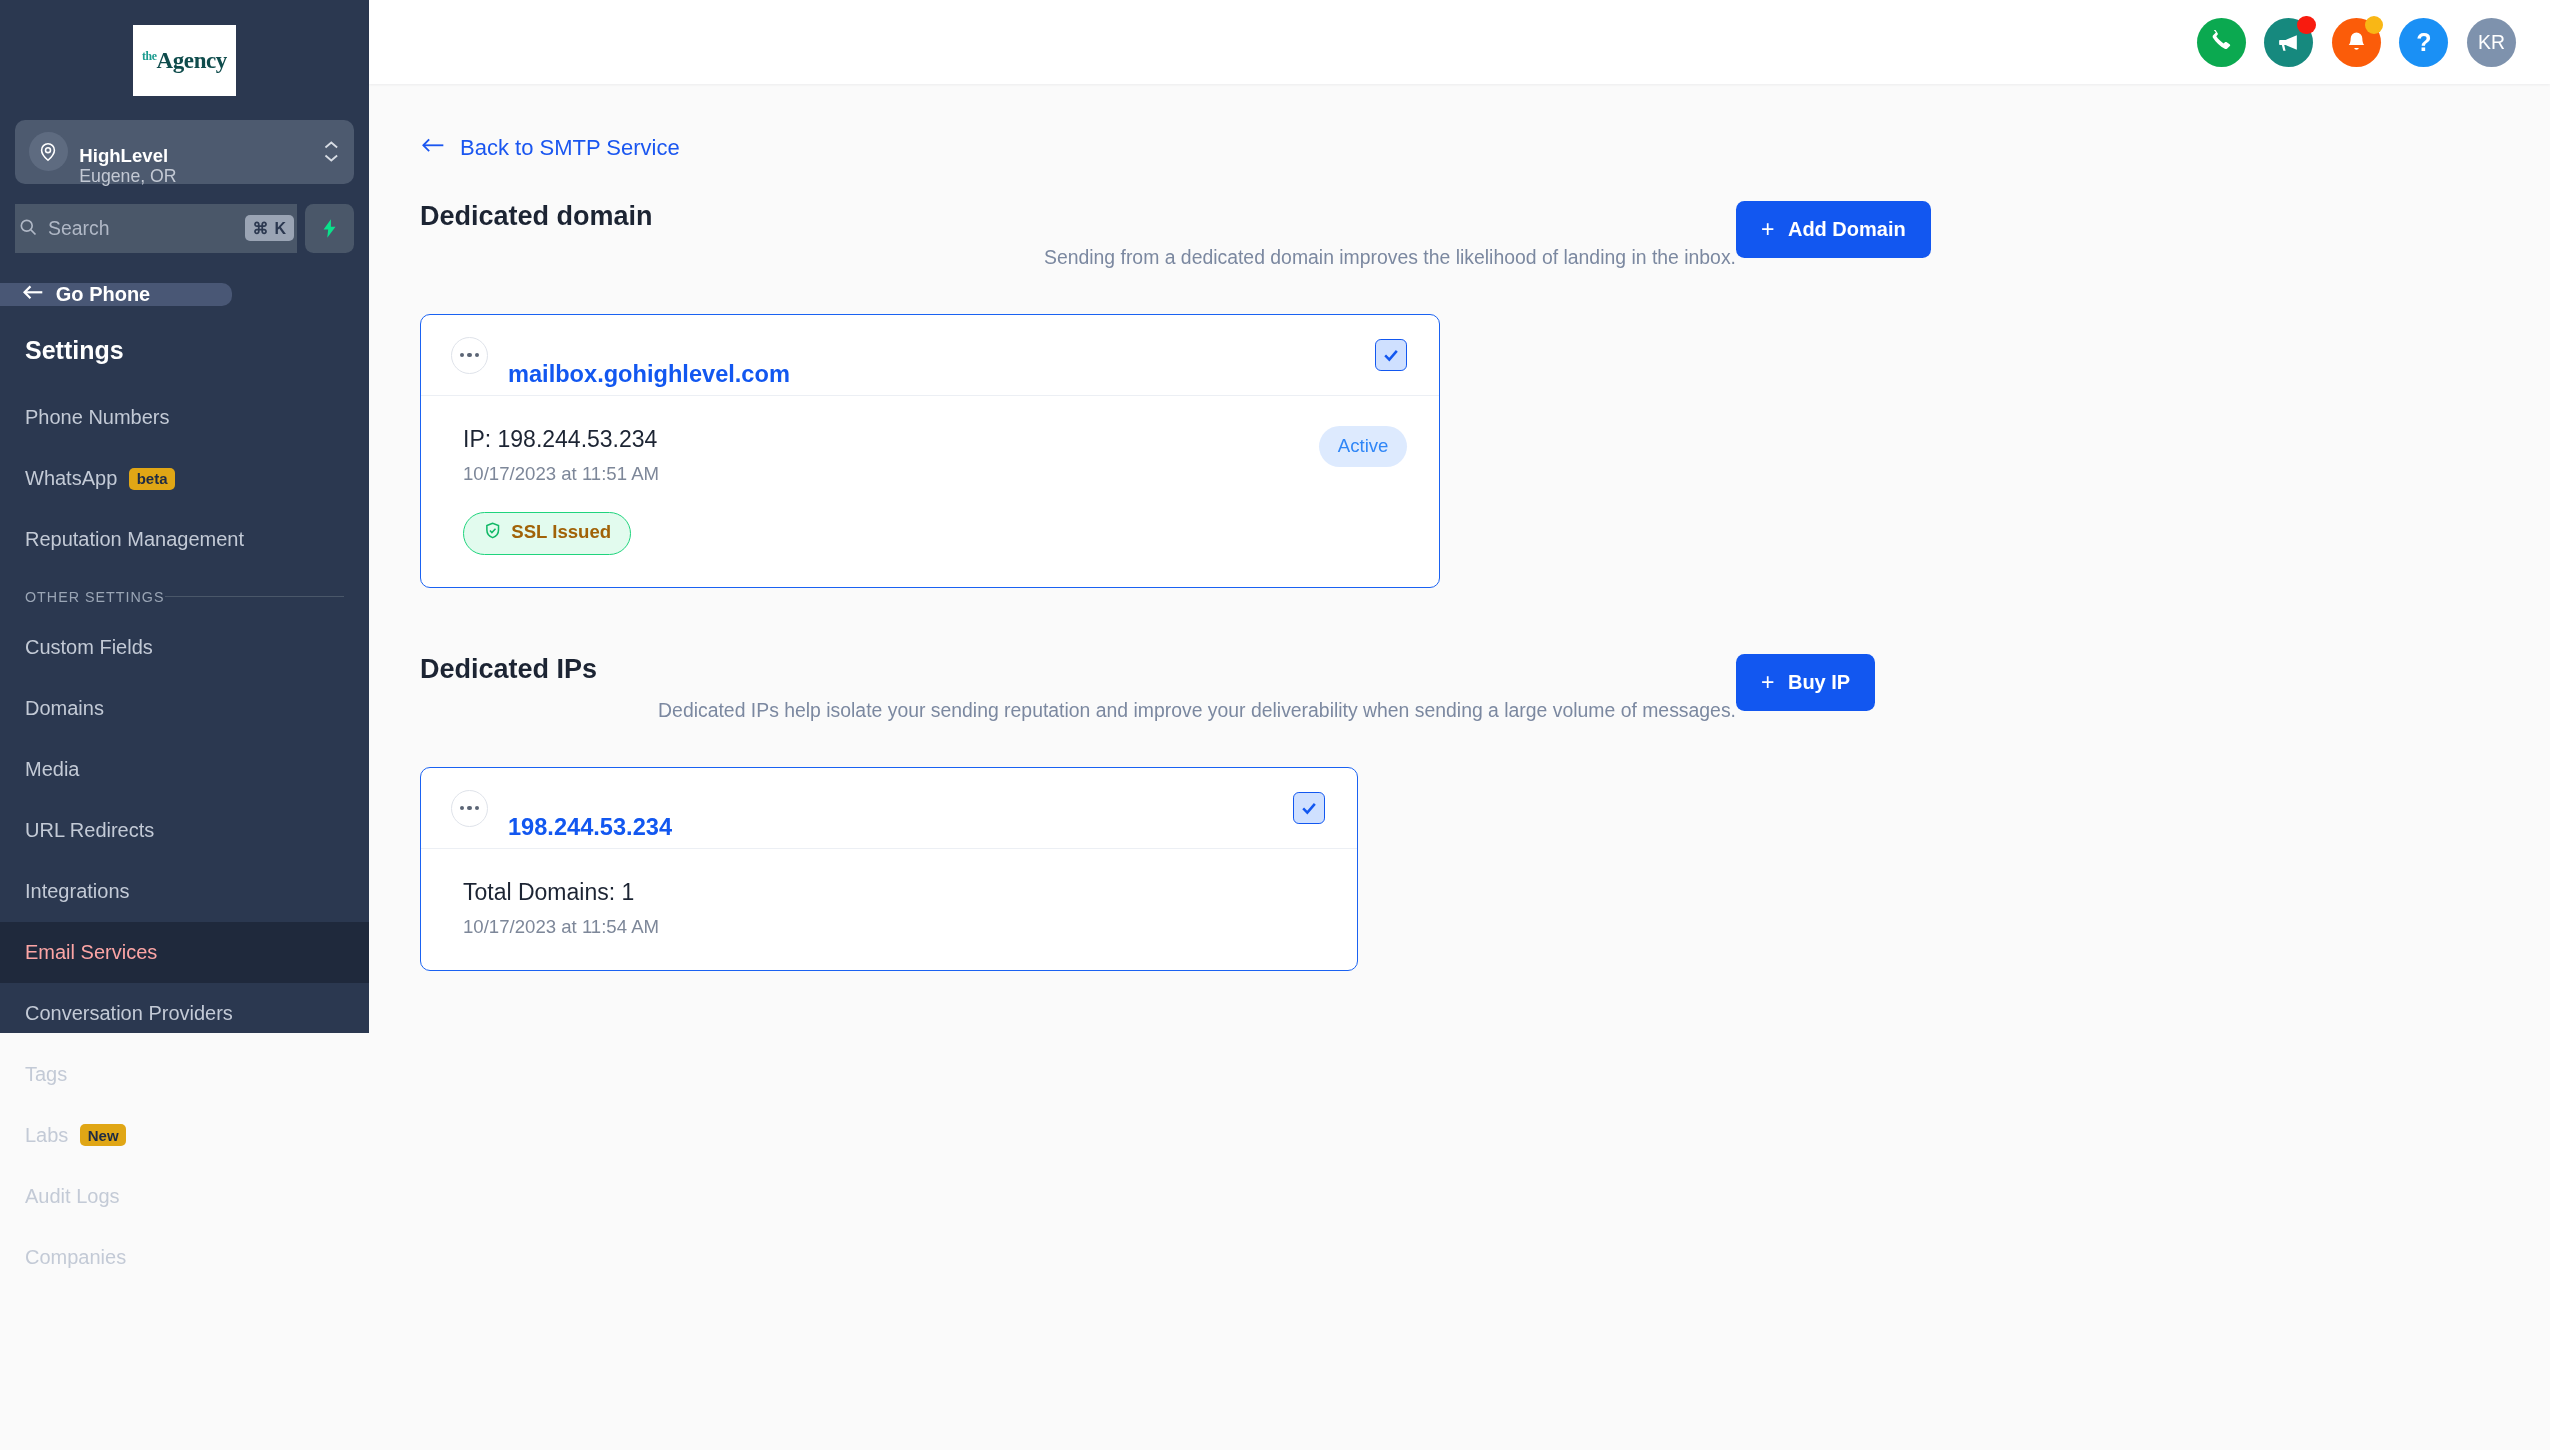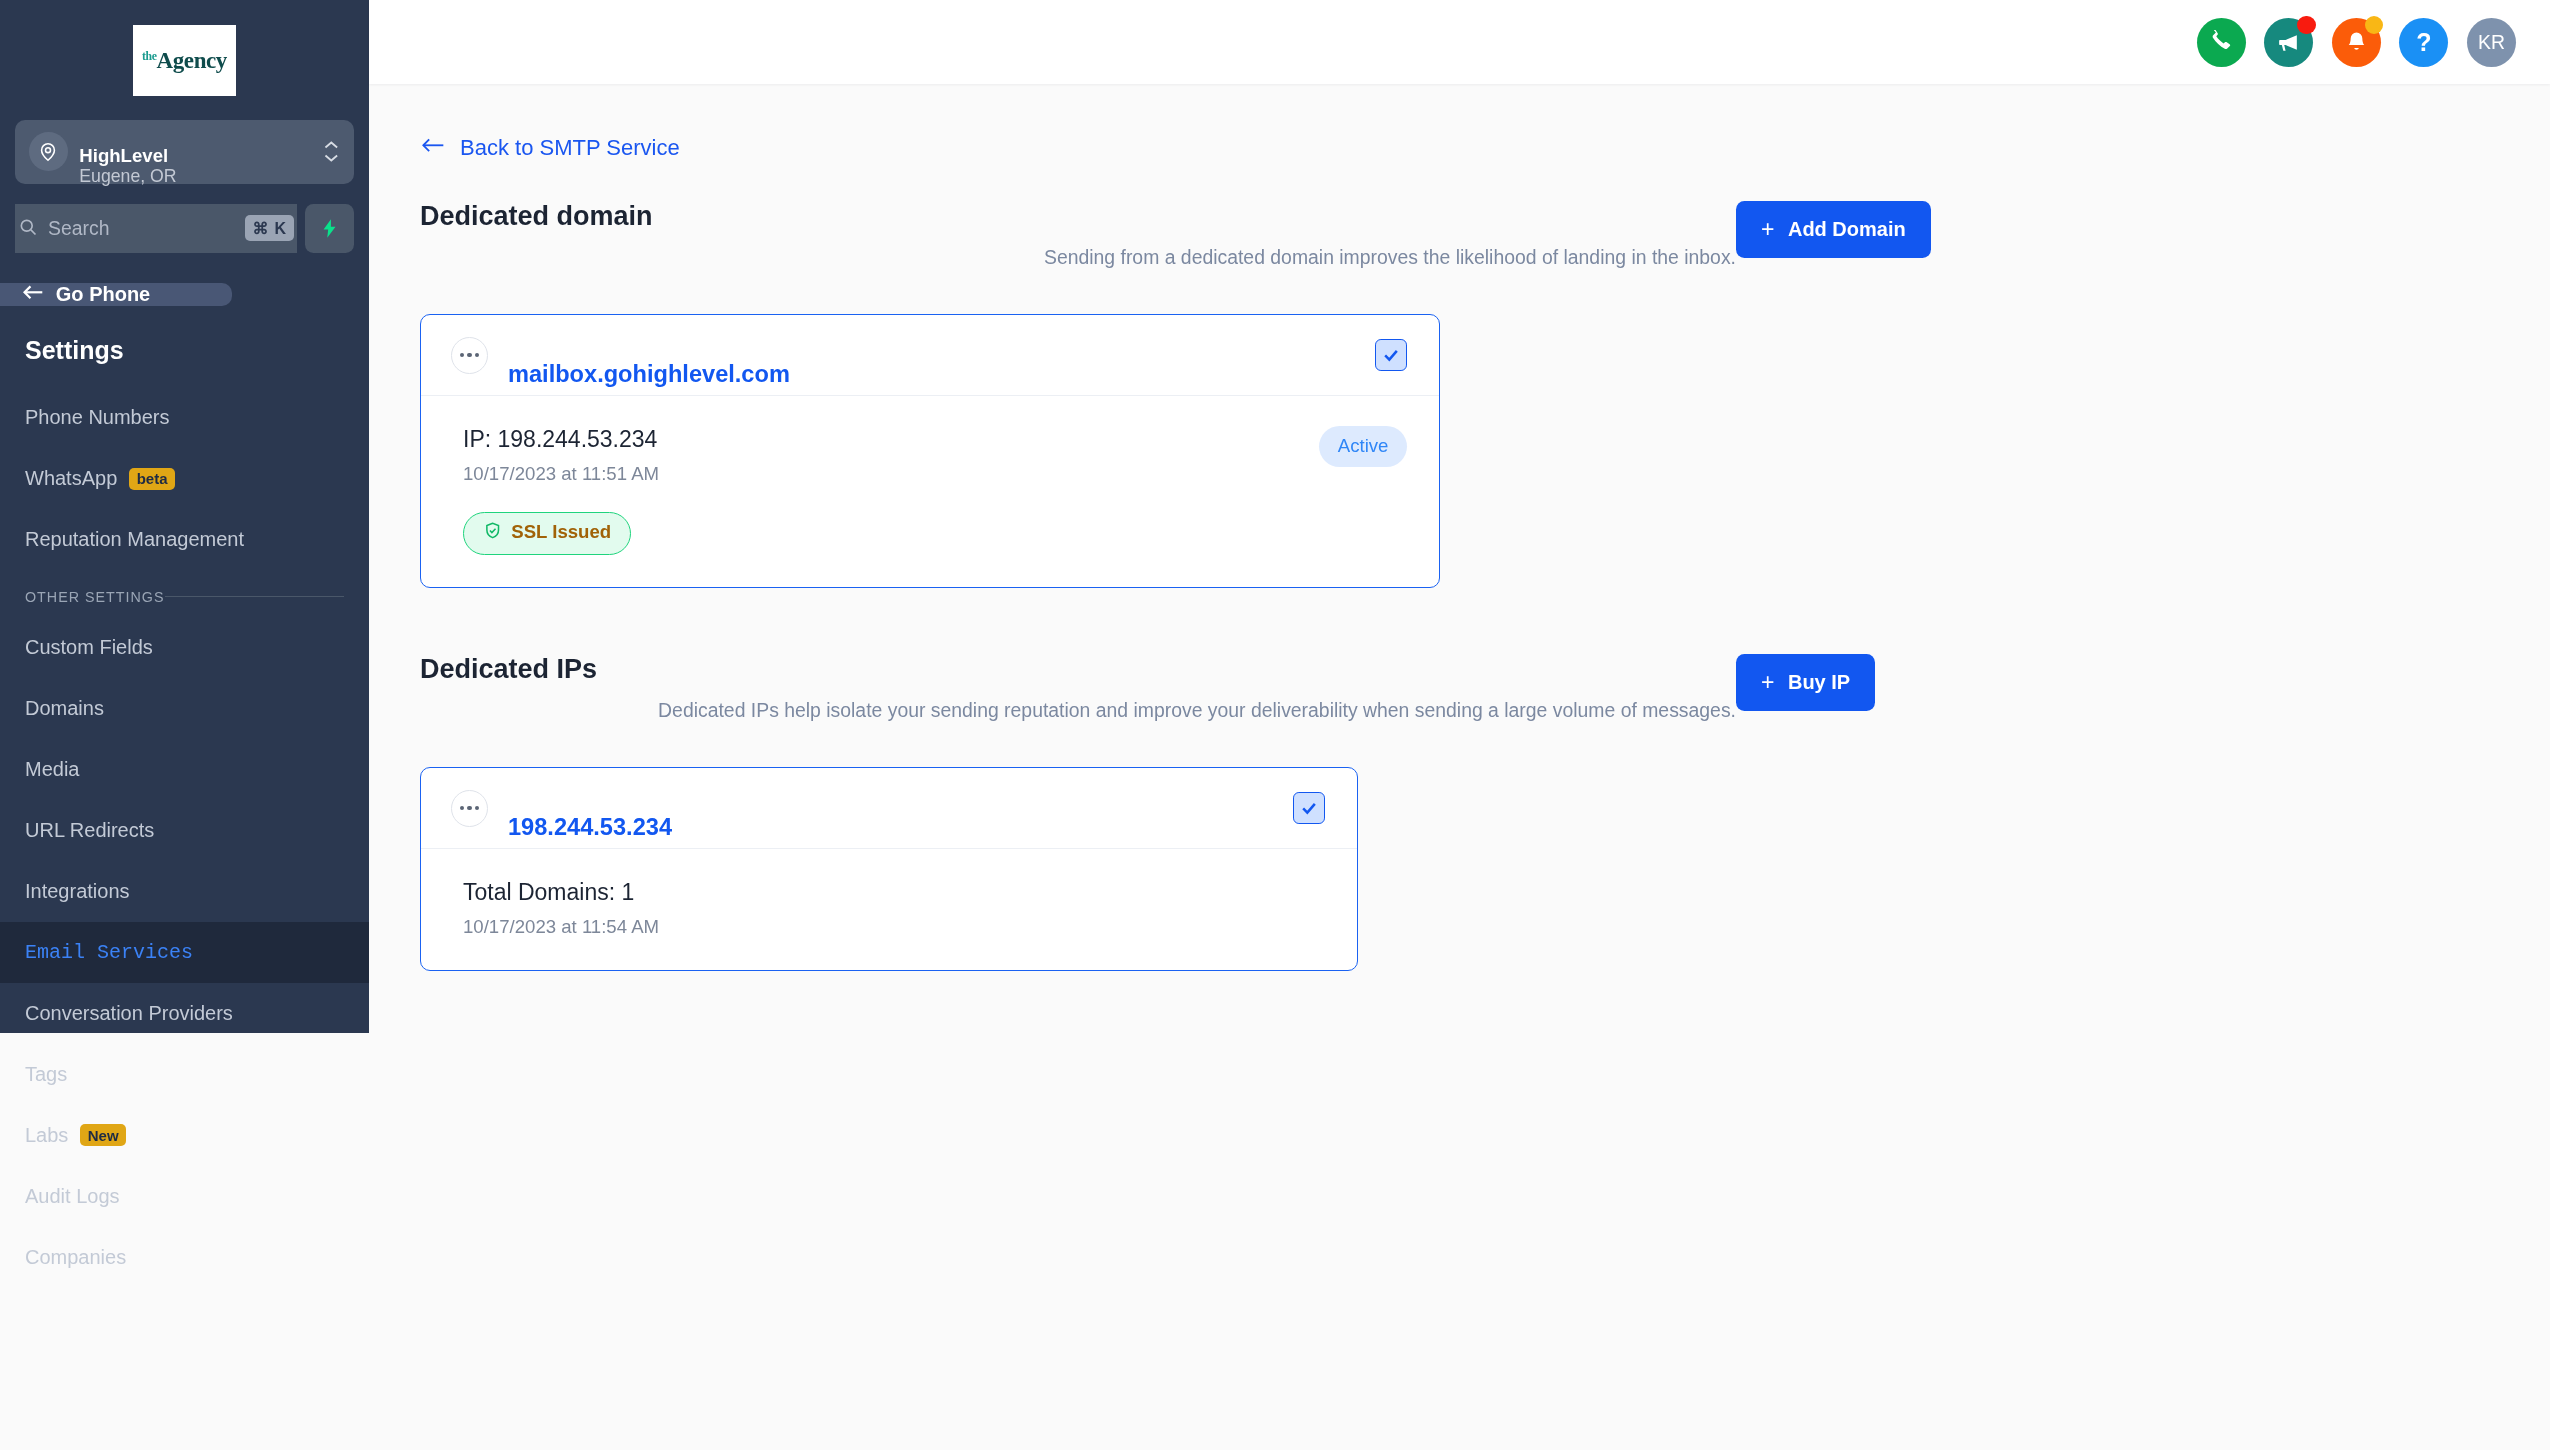--- a/index.html
+++ b/index.html
@@ -72,21 +72,21 @@
   .settings-head {
     color: #ffffff; font-size: 25px; font-weight: bold;
     padding: 30px 0 0 25px;
   }
 
   .nav { margin-top: 22px; display: flex; flex-direction: column; }
   .nav-item {
     height: 61px; display: flex; align-items: center; gap: 11.8px;
     padding-left: 25px; color: #c3cad6; font-size: 20px; cursor: pointer;
   }
-  .nav-item.active { background: #1f293c; color: #3b82f6; font-family: Liberation Mono, monospace; }
+  .nav-item.active { background: #1f293c; color: #fca5a5; }
   .pill {
     font-size: 15px; font-weight: bold; color: #1e2b44;
     background: #e0a615; border-radius: 5px; padding: 2.5px 7.6px;
   }
   .nav-section {
     display: flex; align-items: center; 
     padding: 18.6px 25px 11.8px 25px;
   }
   .nav-section .lbl { color: #9aa5b5; font-size: 14.3px; letter-spacing: 1px; }
   .nav-section .line { flex: 1 1 auto; height: 0.8px; background: #4a5769; }

